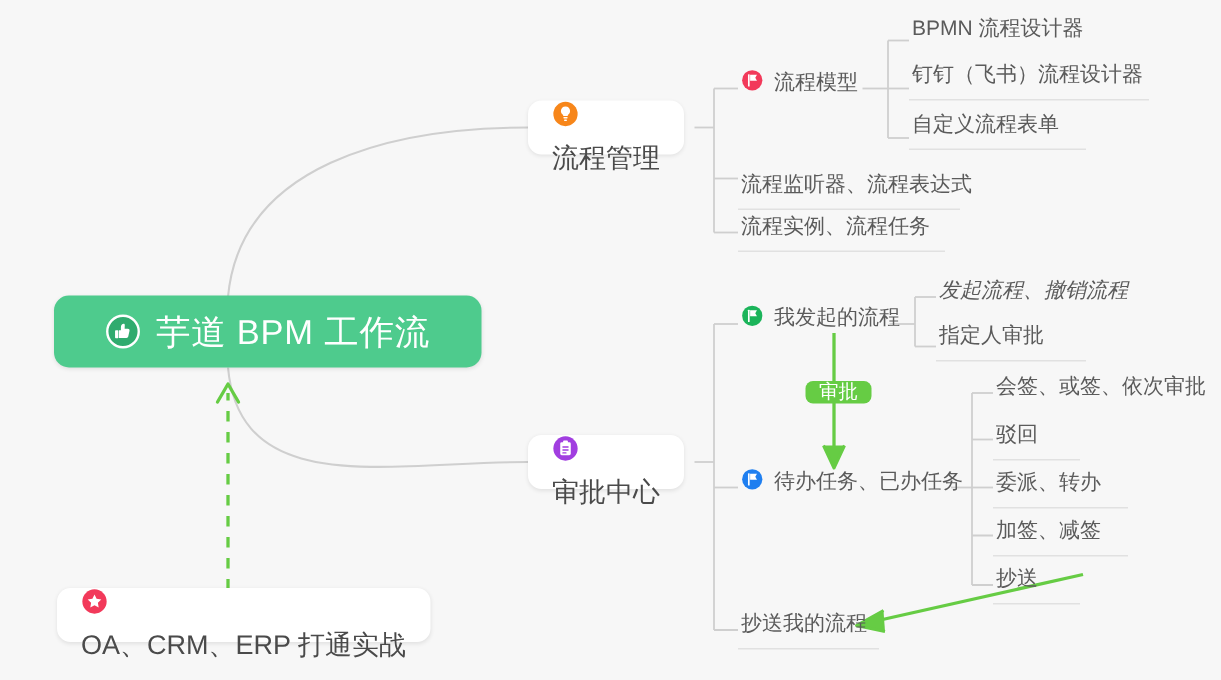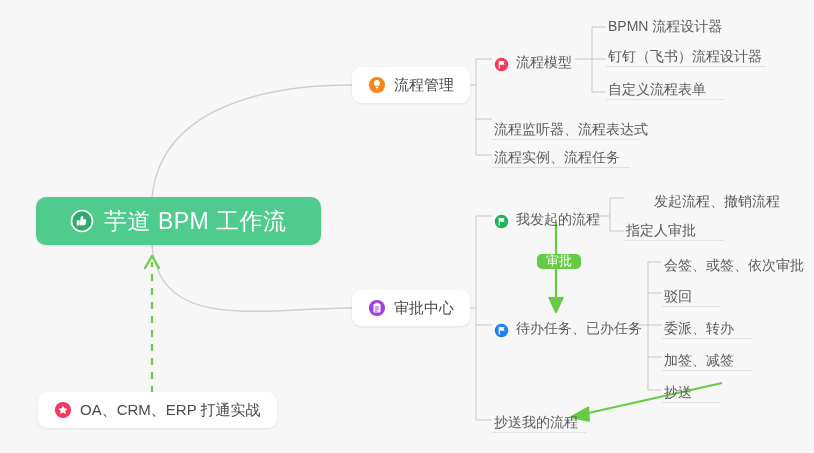--- a/index.html
+++ b/index.html
@@ -25,35 +25,36 @@
     color:#ffffff;
     font-size:23px;
     letter-spacing:.5px;
     white-space:nowrap;
   }
   .root .root-label{color:#fff;font-size:23px;}
 
   
   .card{
     position:absolute;
-    display:flex;align-items:center;gap:8px;
+    display:flex;align-items:flex-start;gap:8px;
     background:#ffffff;
     border-radius:9px;
     padding:0 16px;
     height:36px;
     box-shadow:0 1px 3px rgba(0,0,0,.09);
     color:#4a4a4a;
-    font-size:15px;
-    white-space:nowrap;
+    font-size:18px;
+    white-space:nowrap;
+    flex-direction:column;
   }
 
   
   .leaf{
     position:absolute;
-    display:flex;align-items:flex-end;gap:7px;
+    display:flex;align-items:flex-start;gap:7px;
     color:#5b5b5b;
     font-size:14px;
     white-space:nowrap;
     height:26px;
     padding:0 6px 0 2px;
     box-sizing:border-box;
     border-bottom:1px solid #e1e1e1;
   }
   .leaf.noline{border-bottom:none;}
 
@@ -201,21 +202,21 @@
     <span class="ico">
       <svg width="15" height="15" viewBox="0 0 20 20">
         <circle cx="10" cy="10" r="9" fill="#1bb45a"></circle>
         <rect x="6.2" y="4.6" width="1.5" height="11" rx=".6" fill="#ffffff"></rect>
         <path d="M8.1 5.2h6.1l-1.5 2.6 1.5 2.6H8.1z" fill="#ffffff"></path>
       </svg>
     </span>
     <span>我发起的流程</span>
   </div>
 
-  <div class="leaf noline" style="left:652px;top:185px;width:135px;">
+  <div class="leaf noline" style="left:624px;top:185px;width:135px;font-style:italic;">
     <span>发起流程、撤销流程</span>
   </div>
   <div class="leaf" style="left:624px;top:215px;width:100px;">
     <span>指定人审批</span>
   </div>
 
   <div class="leaf noline" style="left:492px;top:312px;">
     <span class="ico">
       <svg width="15" height="15" viewBox="0 0 20 20">
         <circle cx="10" cy="10" r="9" fill="#1f7ff0"></circle>

